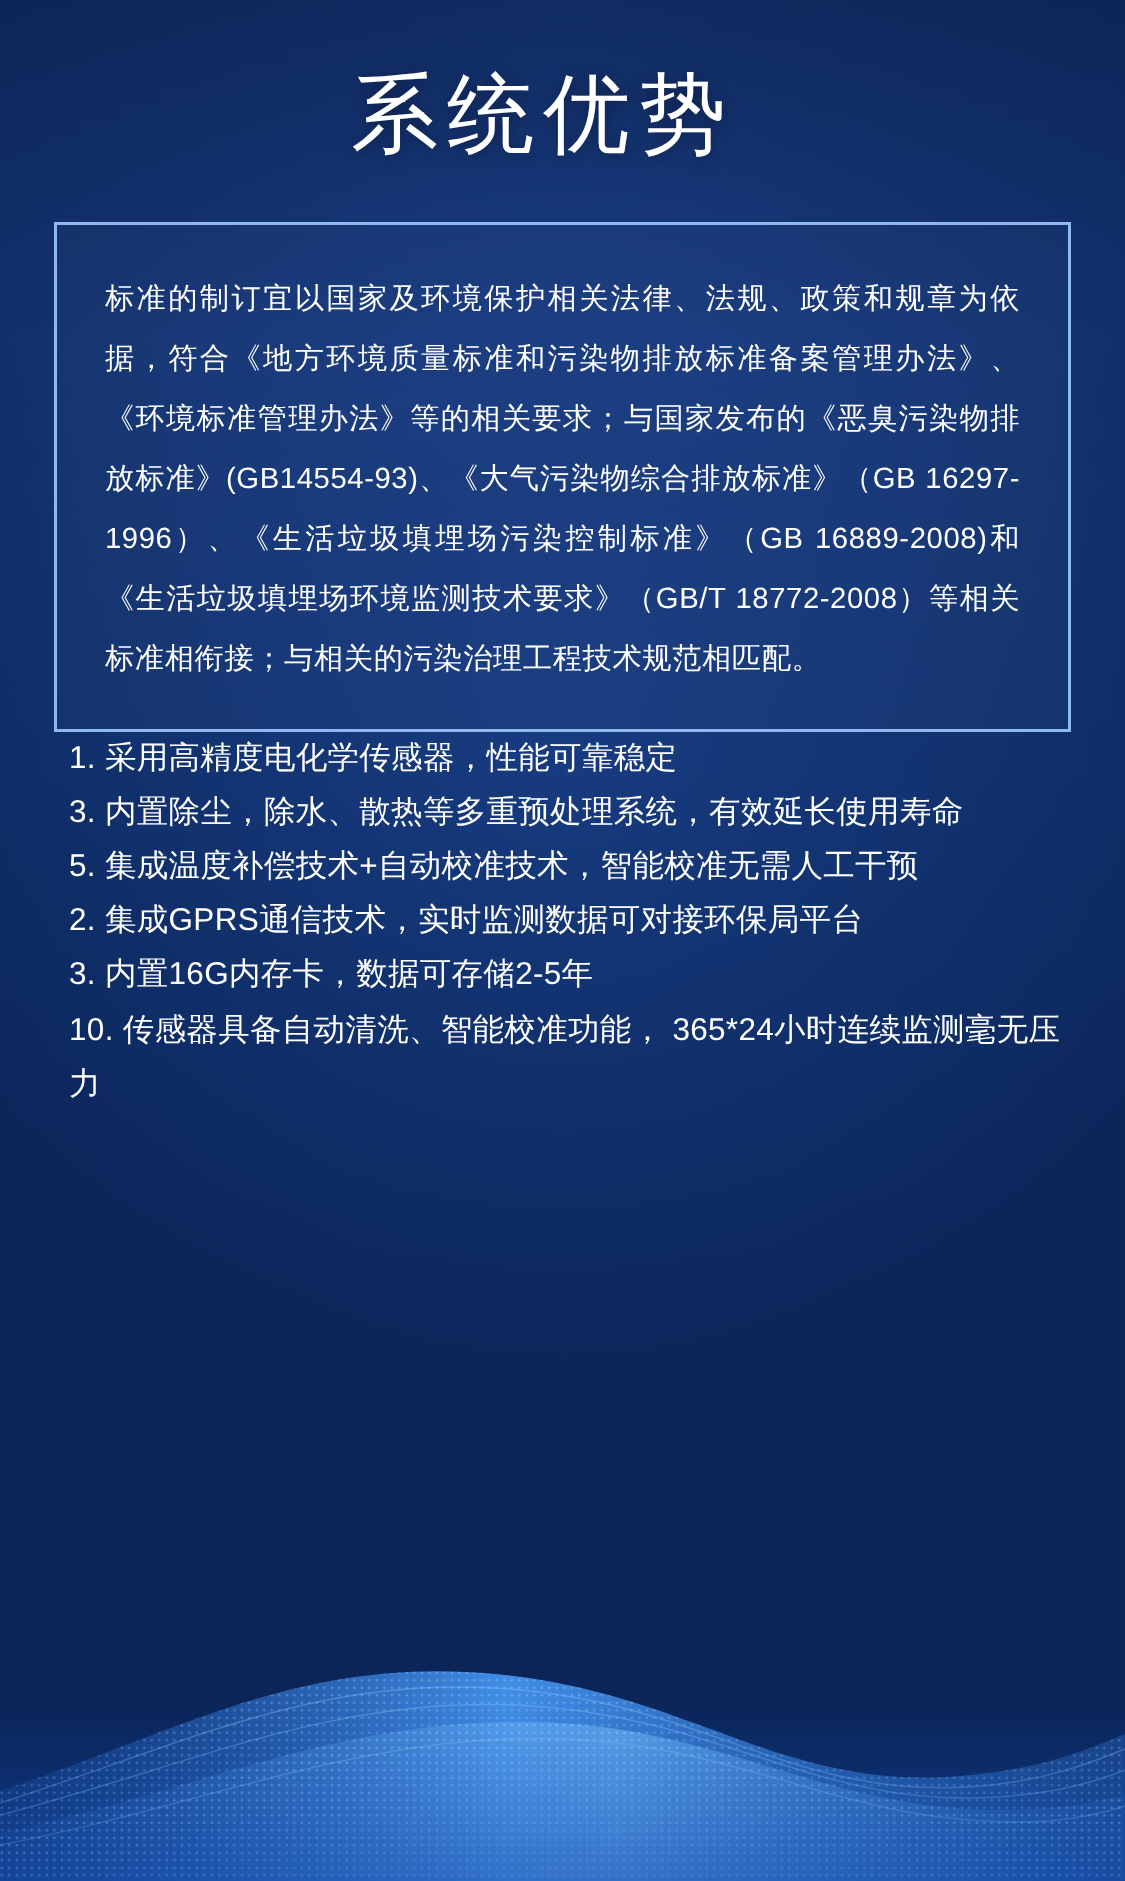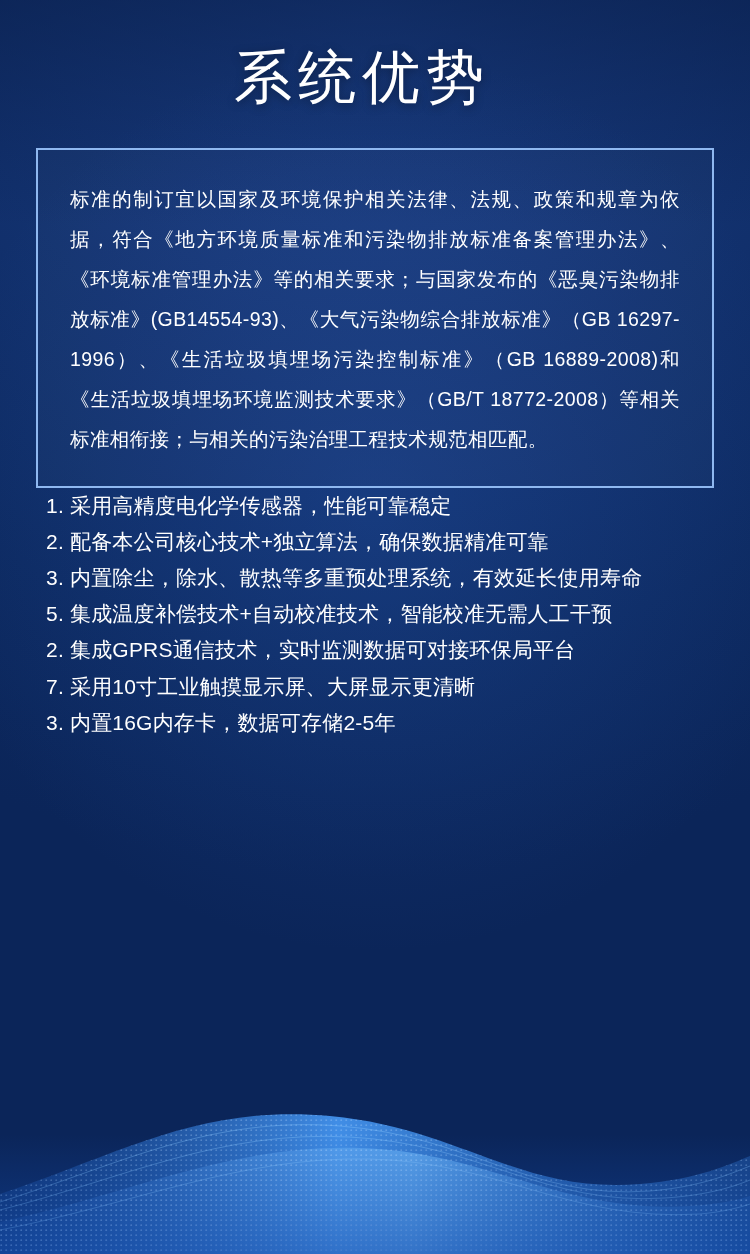--- a/index.html
+++ b/index.html
@@ -112,26 +112,25 @@
 <div class="page">
 
   <div class="title">系统优势</div>
 
   <div class="intro-box">
     <p class="intro-text">标准的制订宜以国家及环境保护相关法律、法规、政策和规章为依据，符合《地方环境质量标准和污染物排放标准备案管理办法》、《环境标准管理办法》等的相关要求；与国家发布的《恶臭污染物排放标准》(GB14554-93)、《大气污染物综合排放标准》（GB 16297-1996）、《生活垃圾填埋场污染控制标准》（GB 16889-2008)和《生活垃圾填埋场环境监测技术要求》（GB/T 18772-2008）等相关标准相衔接；与相关的污染治理工程技术规范相匹配。</p>
   </div>
 
   <ul class="feature-list">
     <li class="feature-item">1. 采用高精度电化学传感器，性能可靠稳定</li>
-    <li class="feature-item">2. 配备本公司核心技术+独立算法，确保数据精准可靠</li>
     <li class="feature-item">3. 内置除尘，除水、散热等多重预处理系统，有效延长使用寿命</li>
     <li class="feature-item">5. 集成温度补偿技术+自动校准技术，智能校准无需人工干预</li>
     <li class="feature-item">2. 集成GPRS通信技术，实时监测数据可对接环保局平台</li>
-    <li class="feature-item">7. 采用10寸工业触摸显示屏、大屏显示更清晰</li>
     <li class="feature-item">3. 内置16G内存卡，数据可存储2-5年</li>
+    <li class="feature-item">10. 传感器具备自动清洗、智能校准功能， 365*24小时连续监测毫无压力</li>
   </ul>
 
   <div class="wave">
     <svg width="750" height="210" viewBox="0 0 750 210" xmlns="http://www.w3.org/2000/svg" aria-hidden="true">
       <defs>
         <linearGradient id="wg" x1="0" y1="0" x2="1" y2="0">
           <stop offset="0%" stop-color="#1e5fc0" stop-opacity="0.25"></stop>
           <stop offset="45%" stop-color="#4aa0ff" stop-opacity="0.85"></stop>
           <stop offset="100%" stop-color="#2f79d8" stop-opacity="0.35"></stop>
         </linearGradient>

